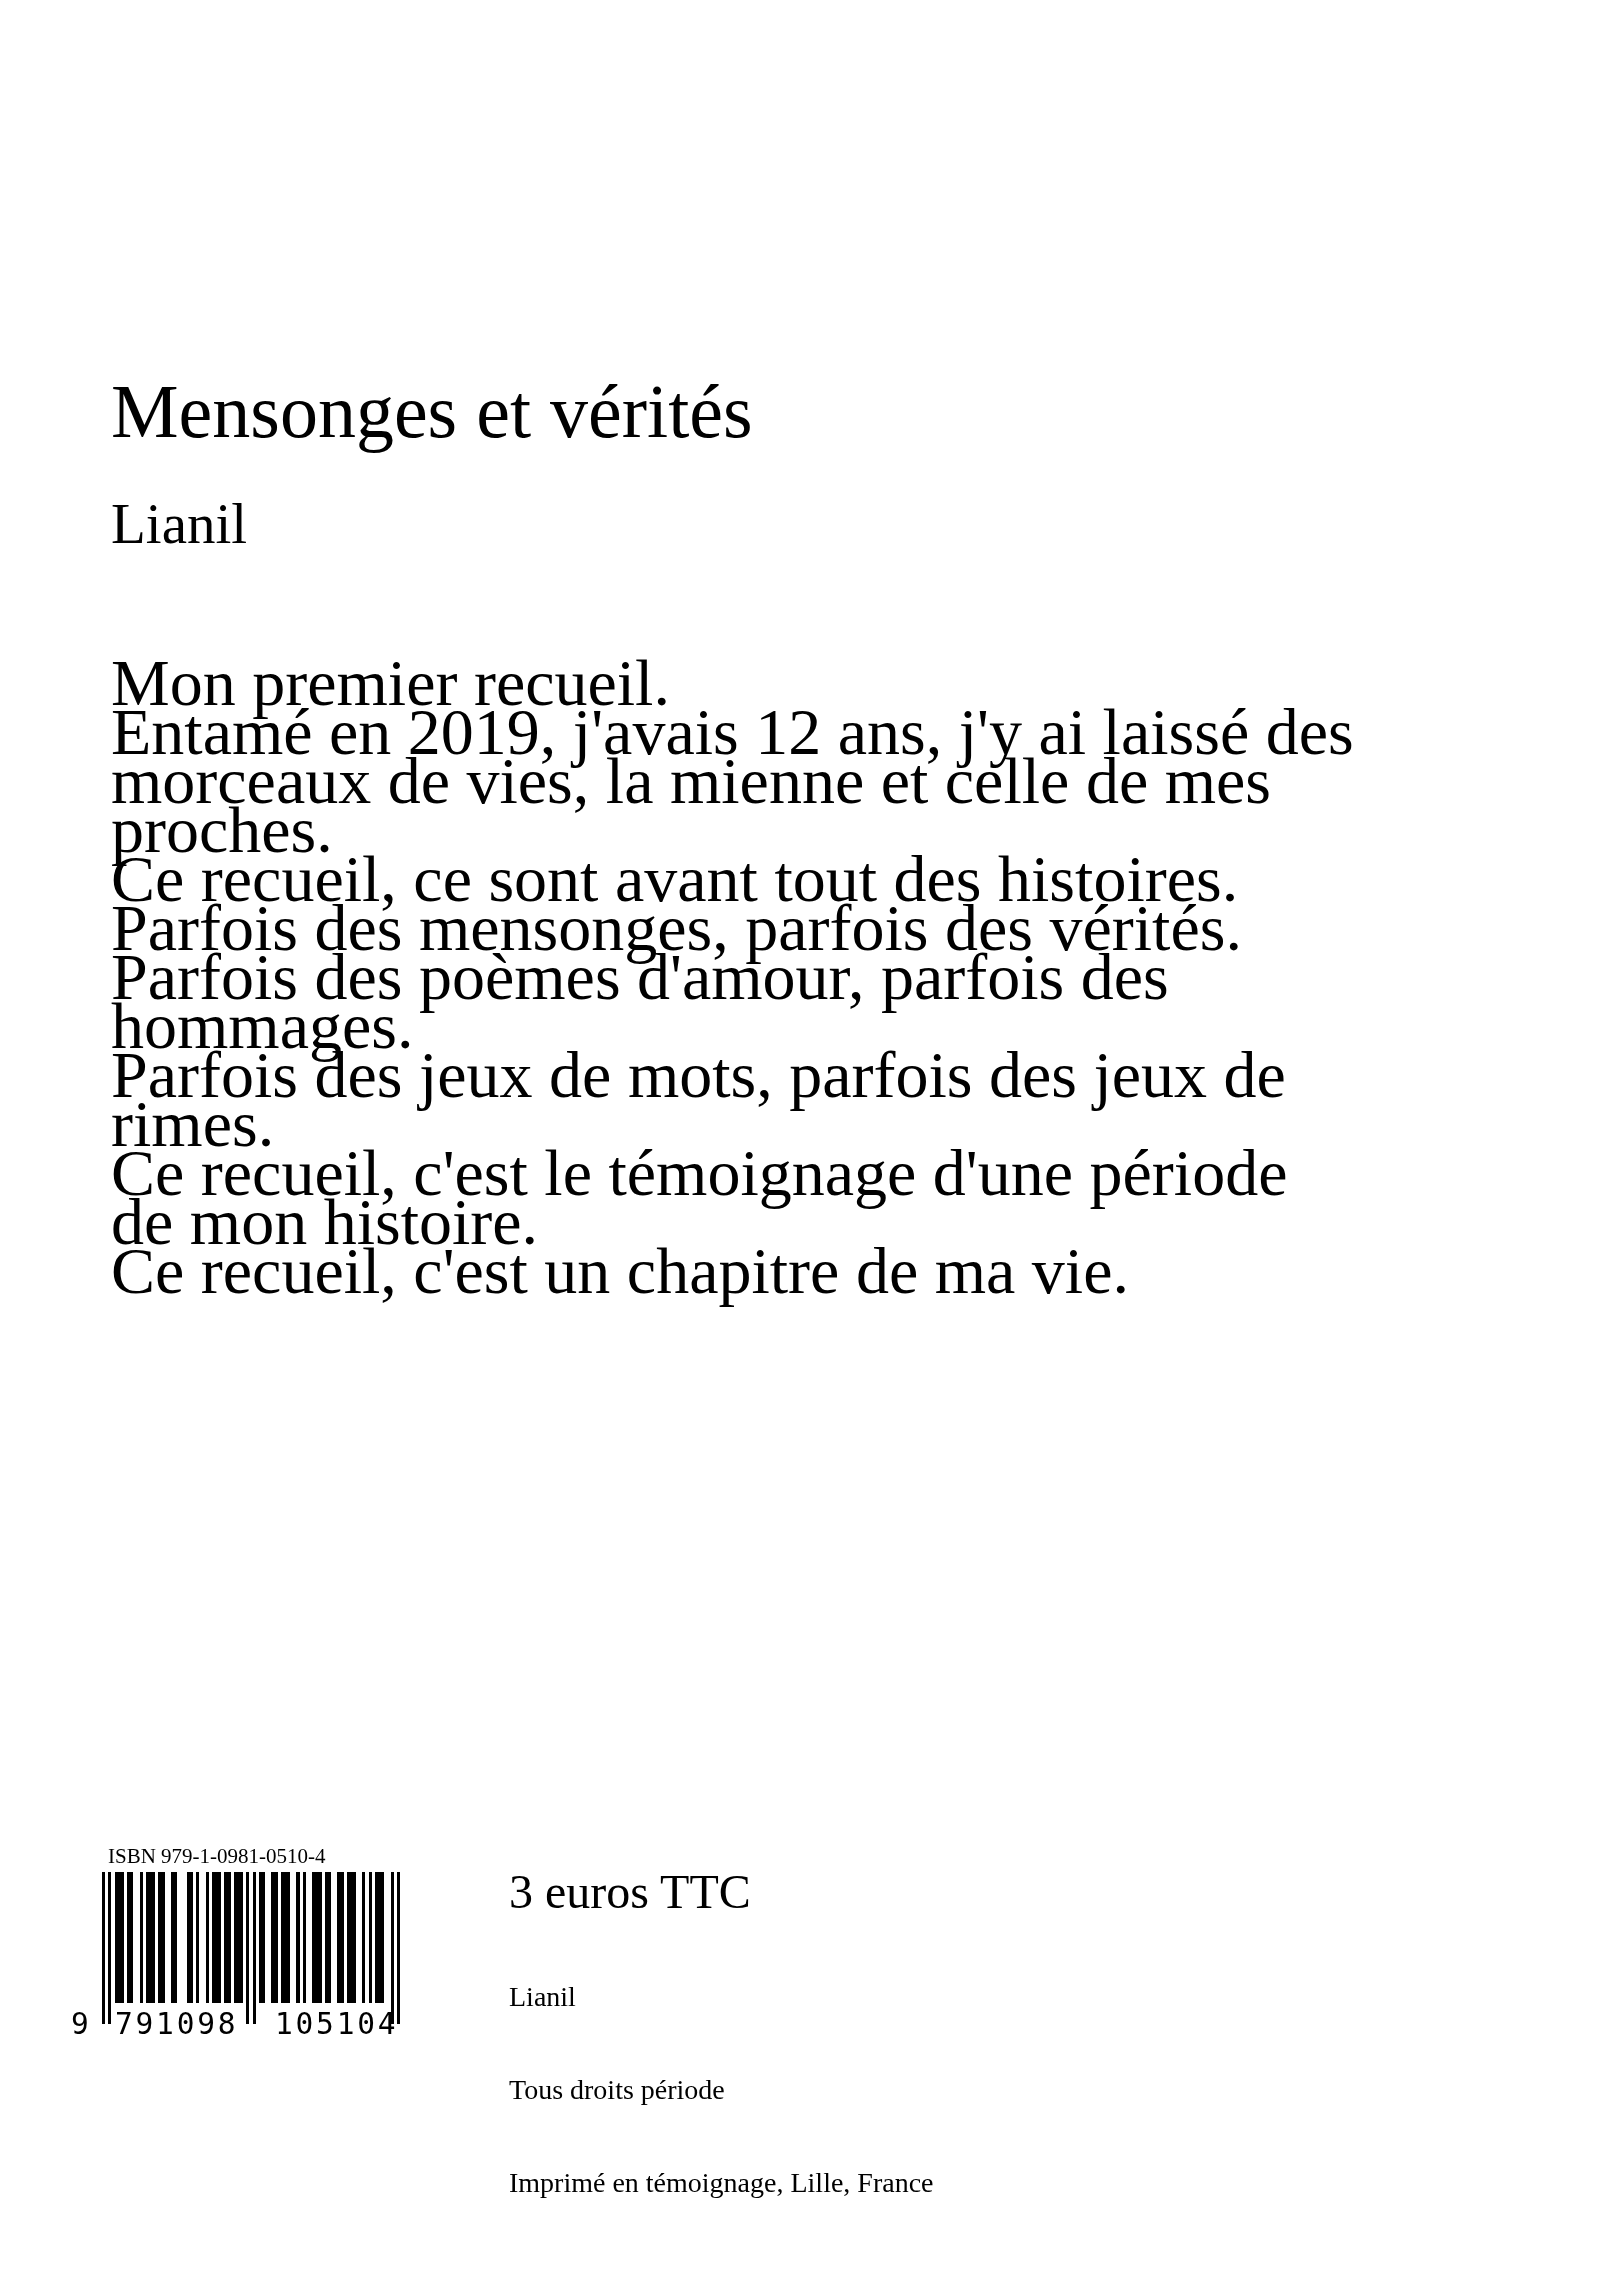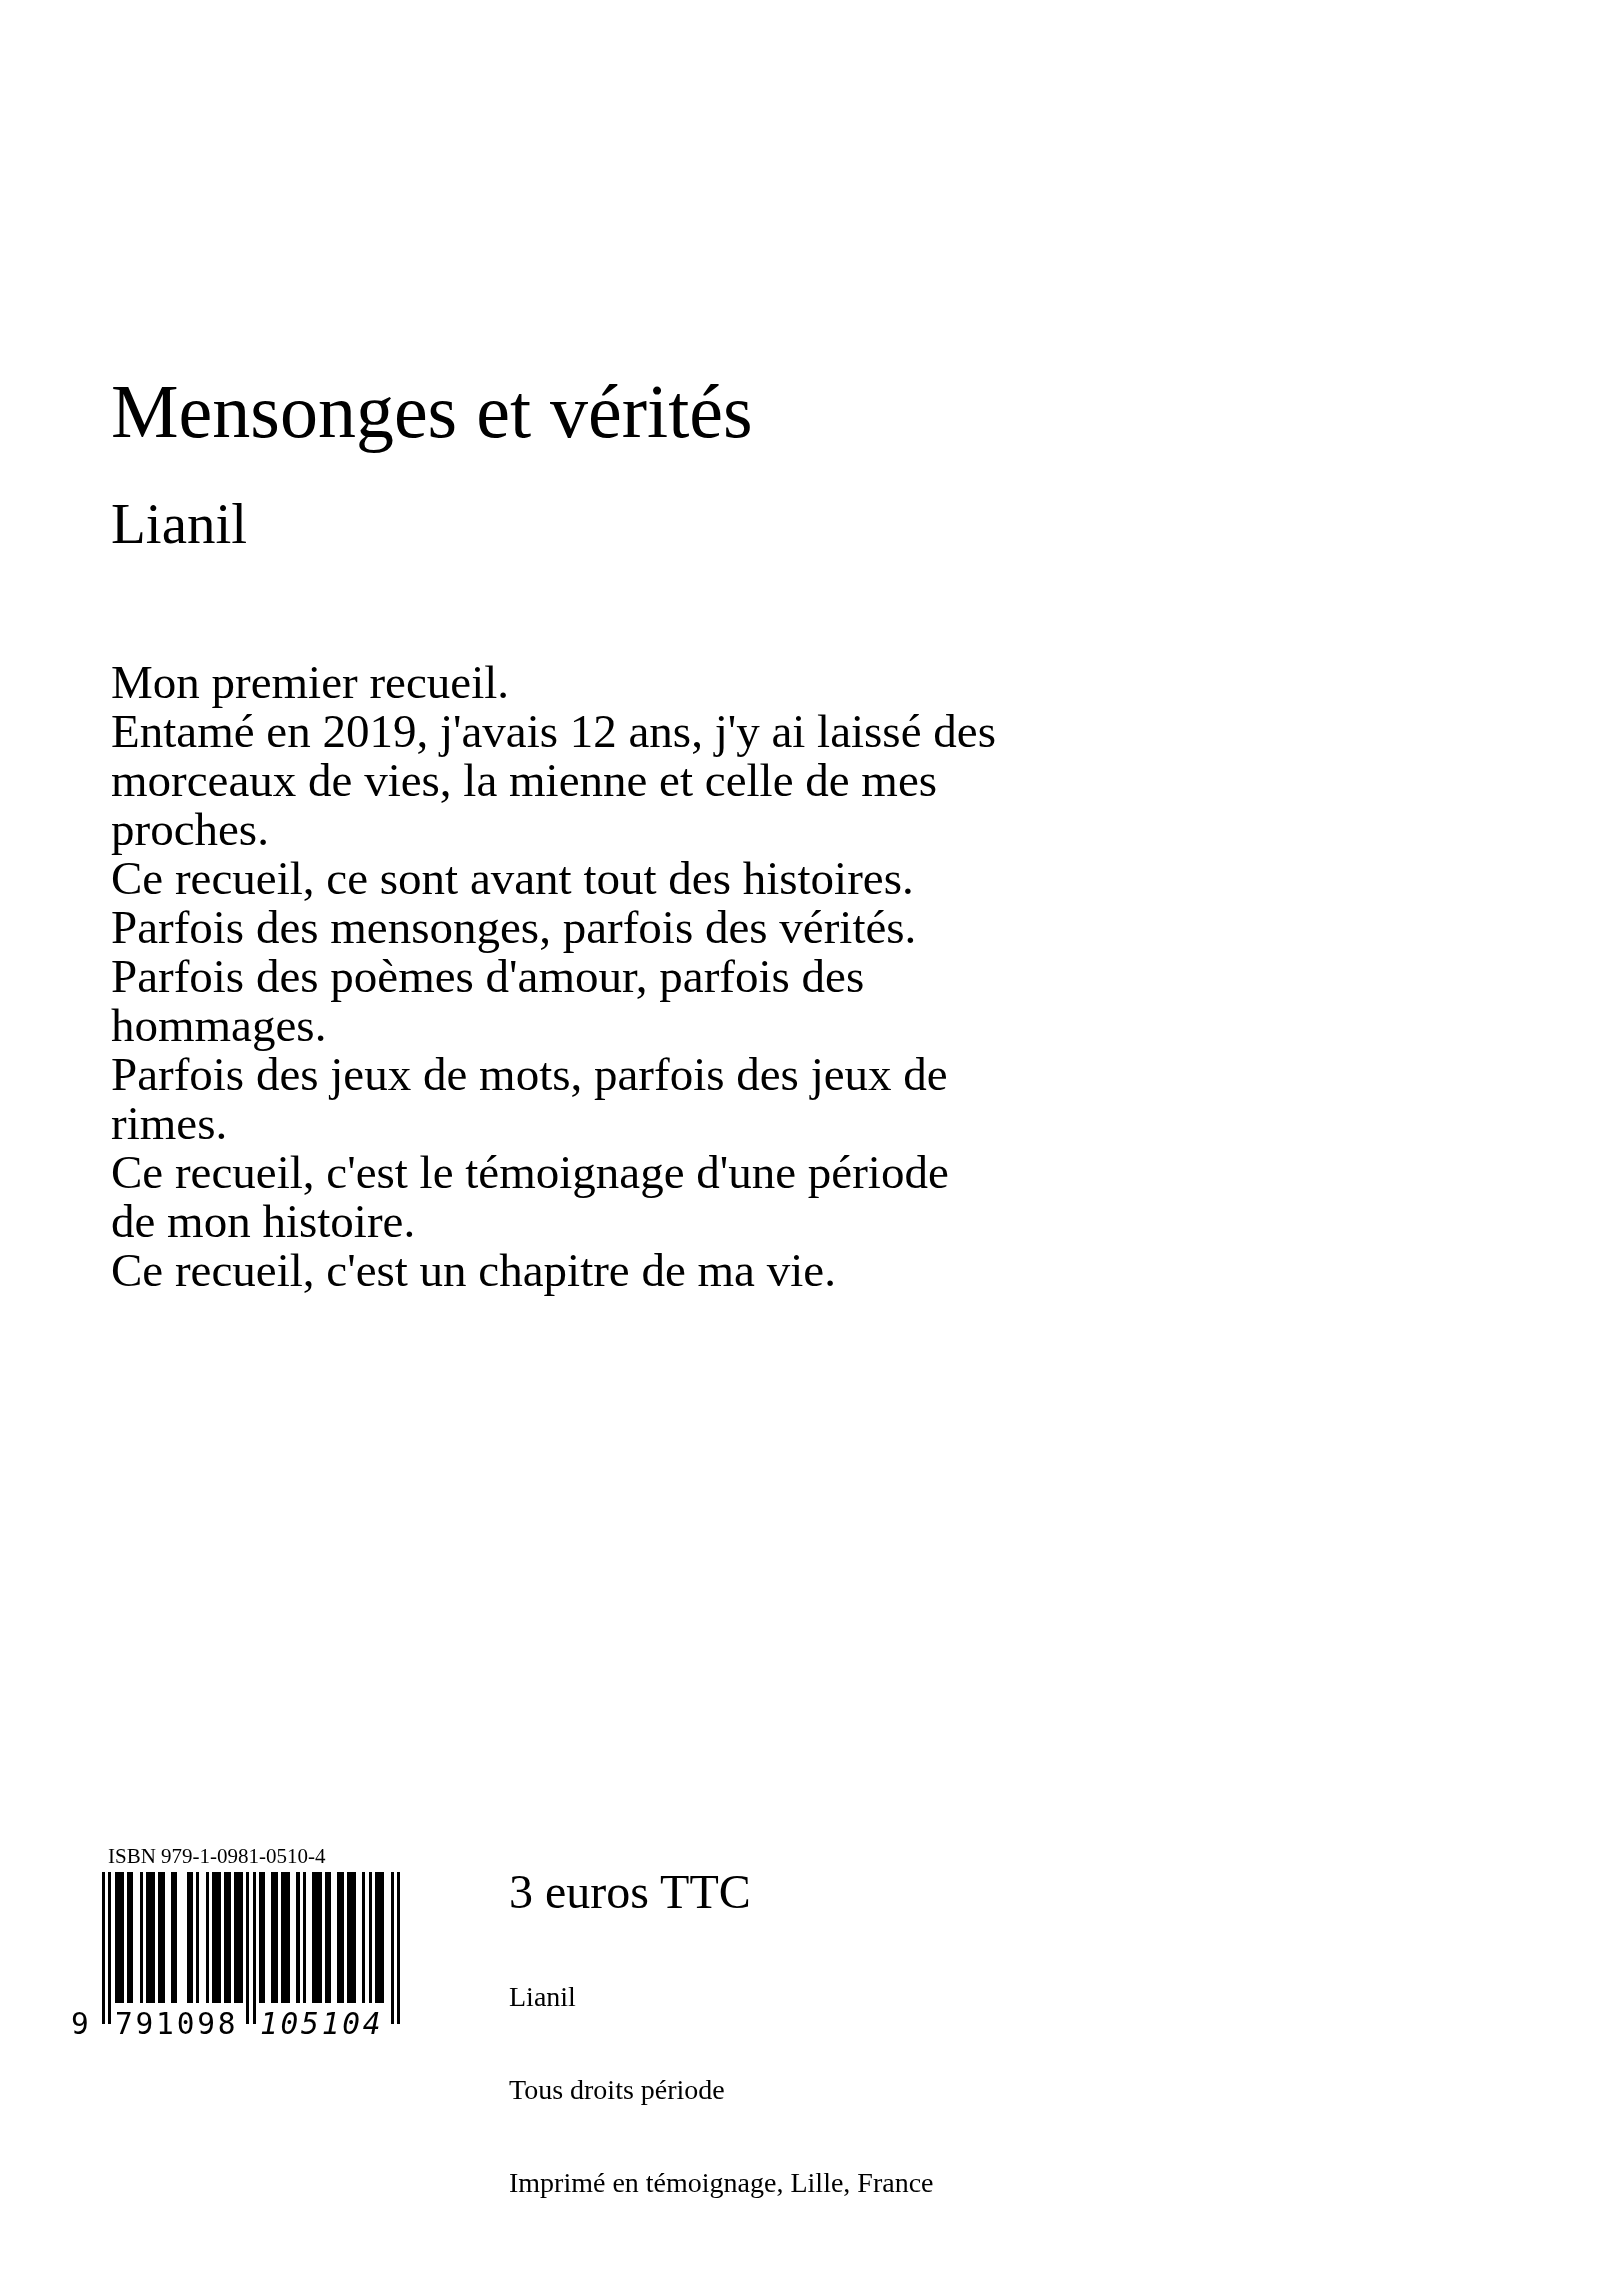--- a/index.html
+++ b/index.html
@@ -32,21 +32,21 @@
     top: 495px;
     font-size: 57px;
     line-height: 1;
     white-space: pre;
   }
   .blurb {
     position: absolute;
     left: 111px;
     top: 658px;
     width: 1126px;
-    font-size: 47px;
+    font-size: 66px;
     line-height: 49px;
     white-space: pre;
   }
   .isbn-label {
     position: absolute;
     left: 108px;
     top: 1846px;
     font-size: 21px;
     line-height: 1;
     white-space: pre;
@@ -69,21 +69,21 @@
   .bc-digit {
     position: absolute;
     top: 138px;
     font-family: "DejaVu Sans Mono", monospace;
     font-size: 29.5px;
     line-height: 1;
     white-space: pre;
   }
   .bc-prefix { left: -31px; }
   .bc-left   { left: 13px;  letter-spacing: 2.8px; }
-  .bc-right  { left: 158px; letter-spacing: 2.8px; font-style: italic; }
+  .bc-right  { left: 173px; letter-spacing: 2.8px; }
   .price {
     position: absolute;
     left: 509px;
     top: 1868px;
     font-size: 48px;
     line-height: 1;
     white-space: pre;
   }
   .imprint {
     position: absolute;

